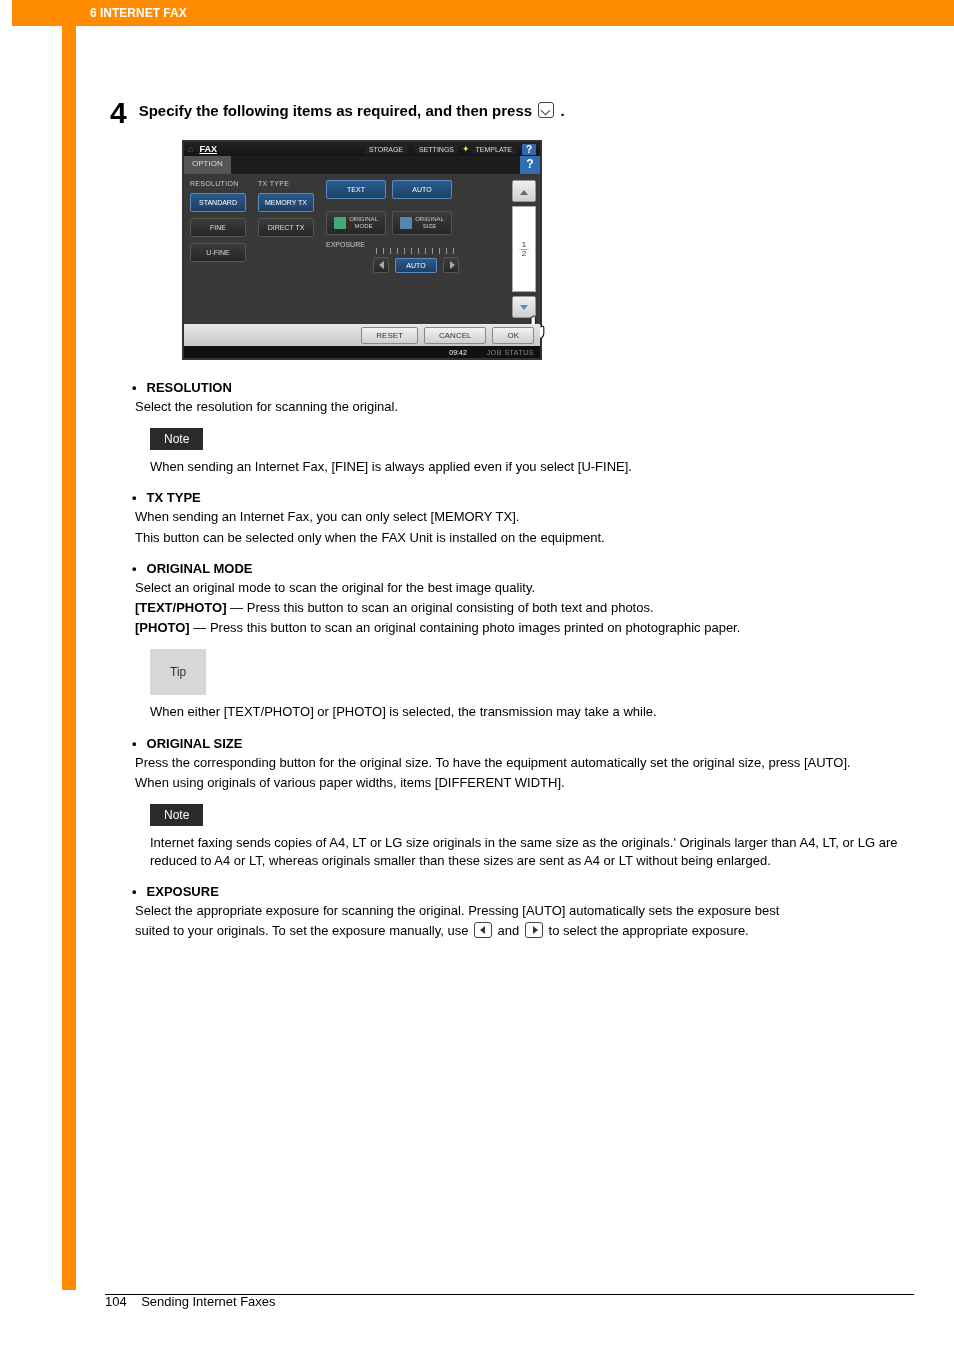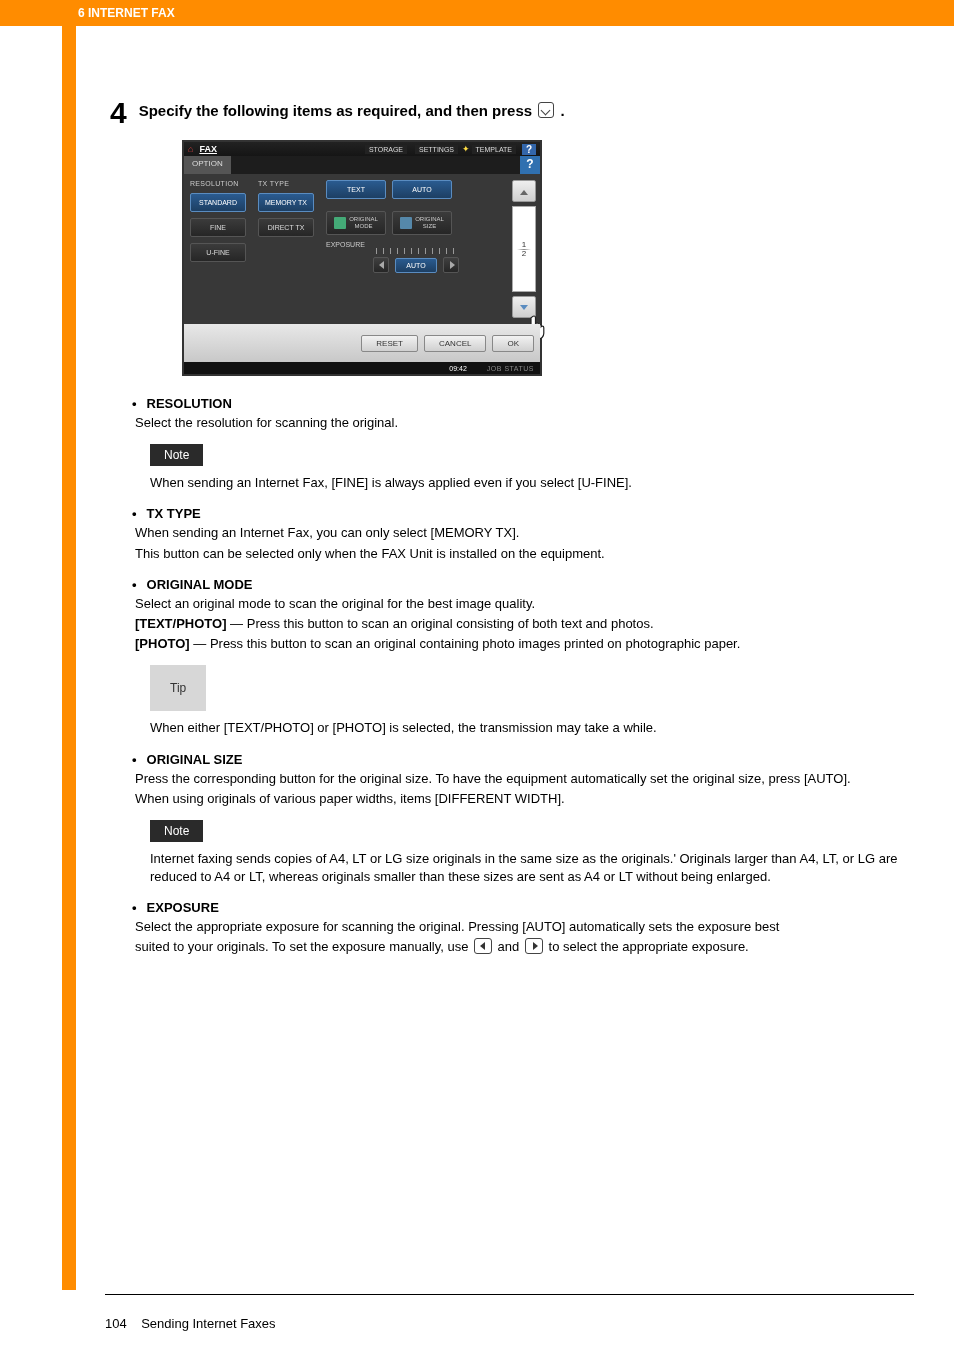--- a/index.html
+++ b/index.html
@@ -11,20 +11,21 @@
     width: 954px;
     margin: 0 auto;
     position: relative;
   }
   .header-bar {
     background: #ff8c00;
     color: #fff;
     padding: 6px 0 6px 78px;
     font-size: 12px;
     font-weight: bold;
+    margin-left: 12px;
   }
   .side-tab {
     position: absolute;
     left: 62px;
     top: 0;
     width: 14px;
     height: 1290px;
     background: #ff8c00;
   }
   .content {
@@ -234,21 +235,21 @@
     text-align:center; font-size:8px; color:#333;
     display:flex; flex-direction:column; justify-content:center;
     position:relative;
   }
   .scr-page::after {
     content:""; position:absolute; left:4px; right:4px; top:50%;
     height:1px; background: linear-gradient(90deg, transparent, #888, transparent);
   }
   .scr-footer {
     background: linear-gradient(#e8e8e8,#c8c8c8);
-    height: 38px;
+    height: 22px;
     display:flex; align-items:center; justify-content:flex-end;
     gap:6px; padding: 0 6px;
     position: relative;
   }
   .scr-fbtn {
     background: linear-gradient(#f2f2f2,#d0d0d0);
     border:1px solid #888; border-radius:2px;
     font-size:8px; color:#333;
     padding: 3px 14px;
   }
@@ -322,21 +323,21 @@
   .footer-line {
     position: absolute;
     left: 105px;
     right: 40px;
     bottom: 56px;
     border-top: 1px solid #000;
   }
   .footer-text {
     position: absolute;
     left: 105px;
-    bottom: 20px;
+    bottom: 42px;
     font-size: 13px;
   }
   .page-wrap {
     position: relative;
     min-height: 1351px;
   }
 </style>
 </head>
 <body>
 <div class="page-wrap">

